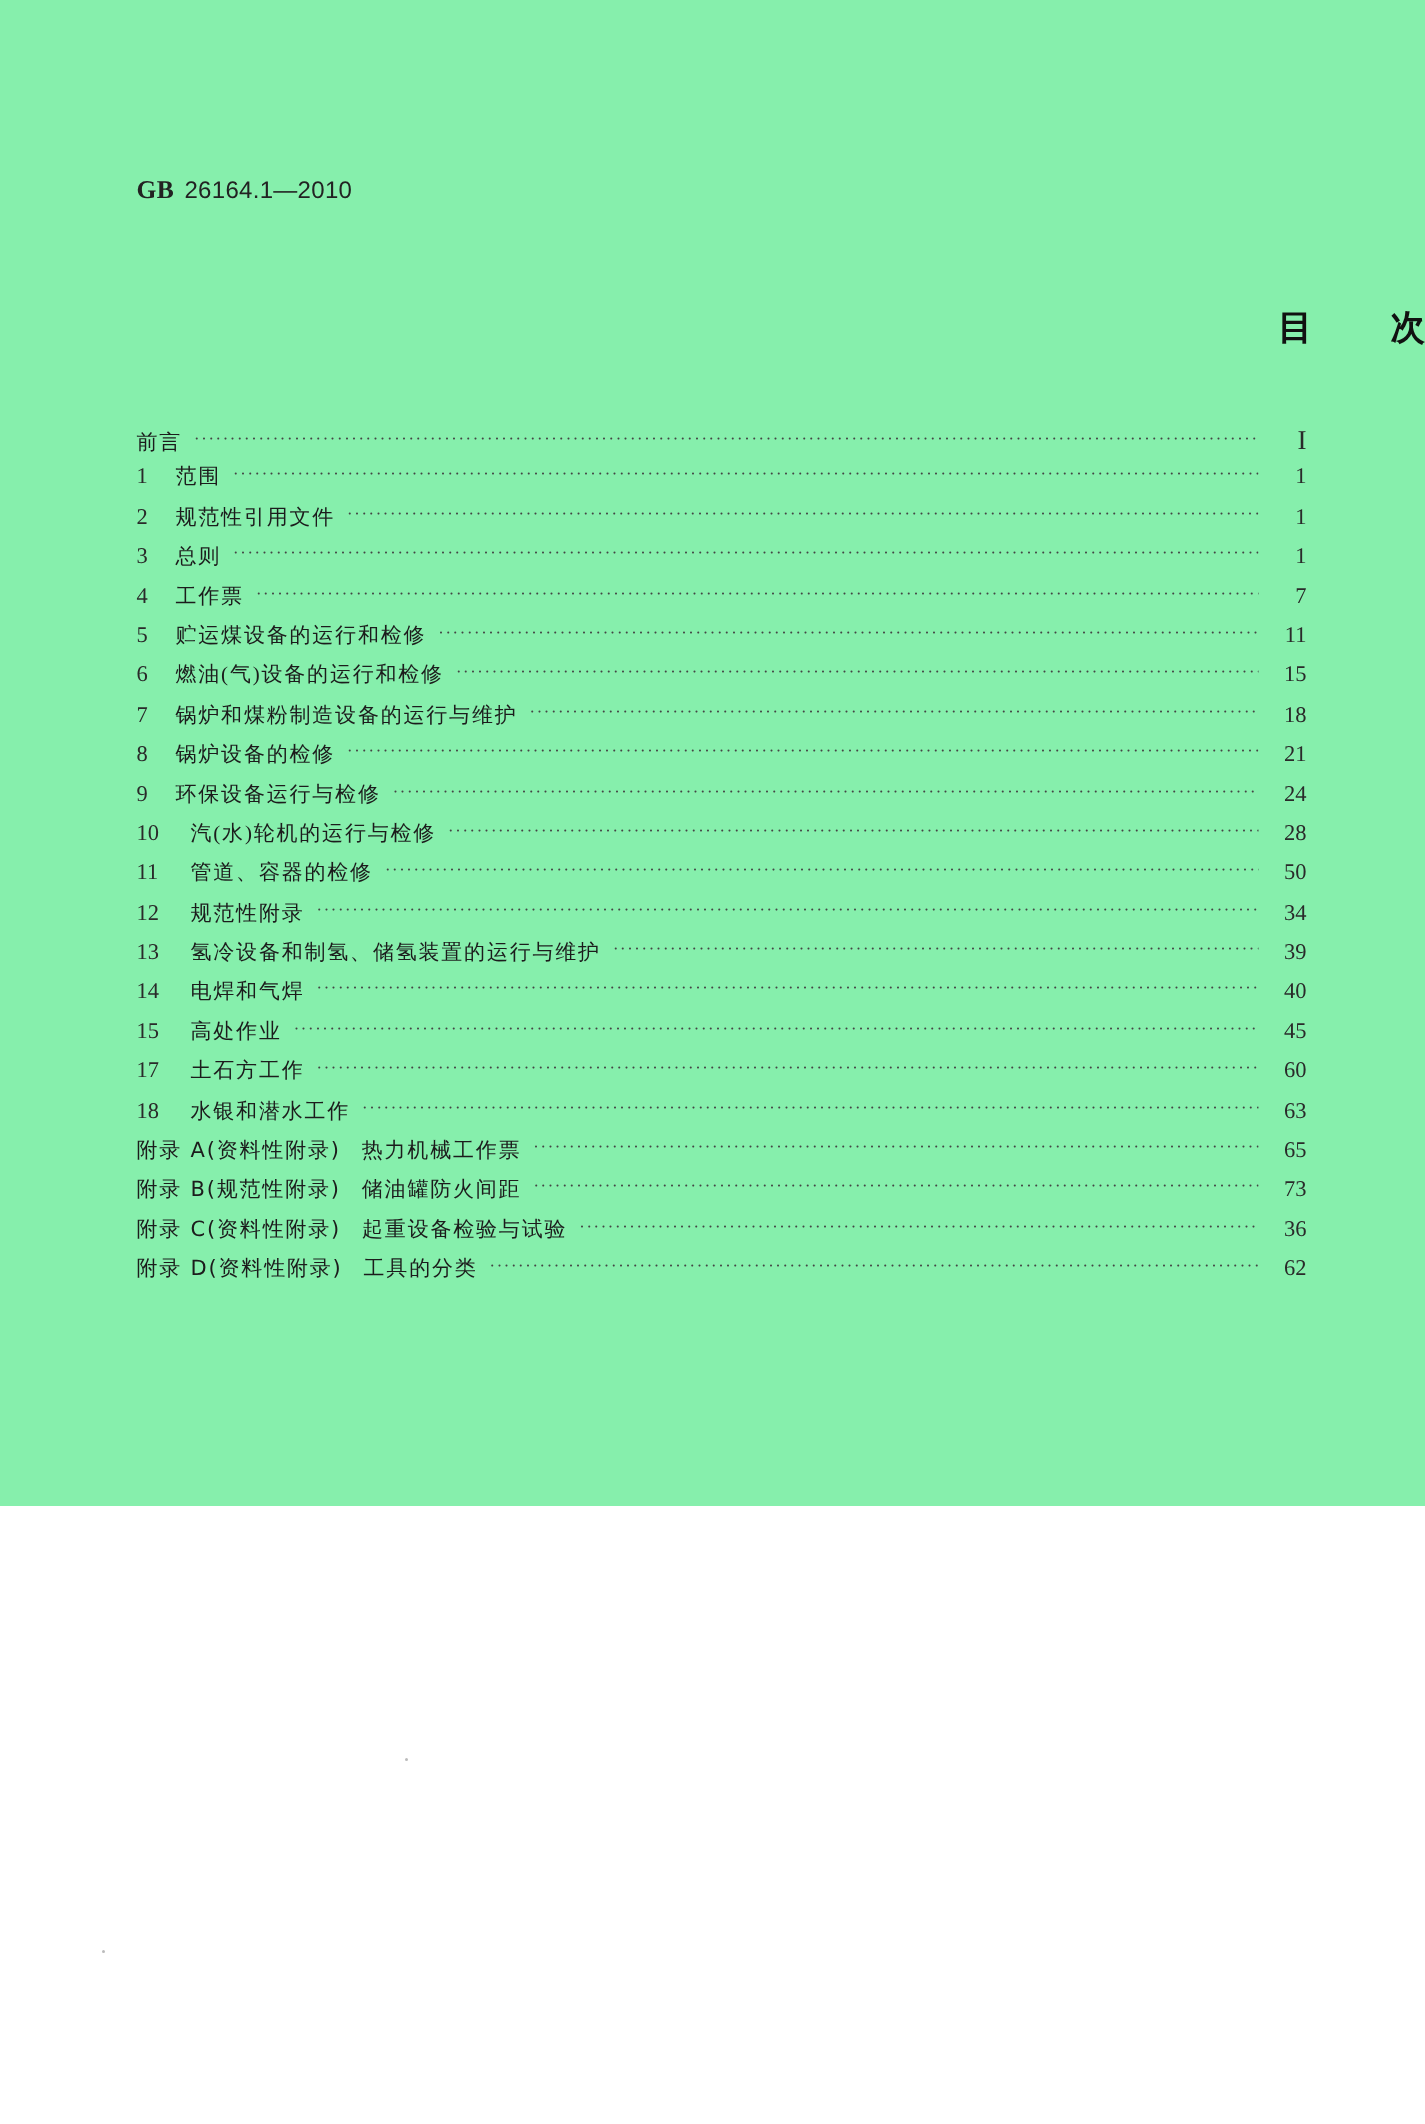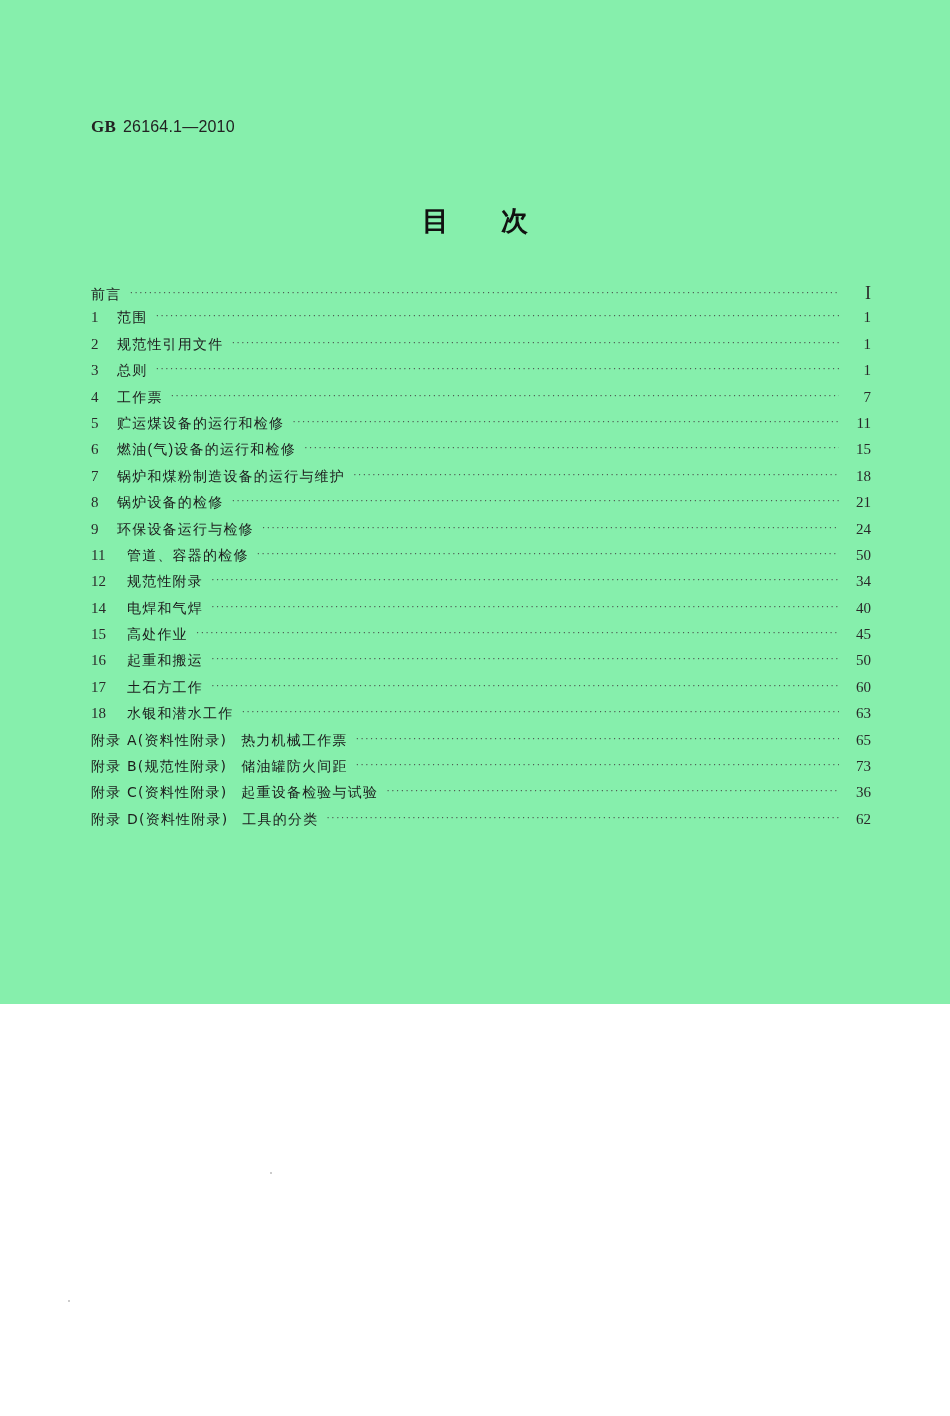--- a/index.html
+++ b/index.html
@@ -34,23 +34,23 @@
       font-family: "Liberation Serif", "DejaVu Serif", serif;
       font-weight: bold;
       font-size: 17px;
       margin-right: 7px;
     }
     .toc-title {
       position: absolute;
       left: 0;
       width: 950px;
       top: 203px;
-      text-align: center;
+      text-align: right;
       font-family: "DejaVu Sans", "Liberation Sans", sans-serif;
-      font-size: 27px;
+      font-size: 23px;
       font-weight: bold;
       color: #111;
     }
     .toc-title span.gap {
       display: inline-block;
       width: 52px;
     }
     .toc {
       position: absolute;
       left: 91px;
@@ -70,21 +70,21 @@
       width: 26px;
       font-family: "Liberation Serif", "DejaVu Serif", serif;
       font-size: 15px;
       letter-spacing: 0;
       color: #2a2a2a;
     }
     .toc-row .num.wide {
       width: 36px;
     }
     .toc-row .label {
-      font-family: Liberation Sans, sans-serif;
+      font-family: Liberation Serif, serif;
       font-size: 14px;
       color: #1c1c1c;
     }
     .toc-row .app-prefix {
       font-family: "DejaVu Sans", "Liberation Sans", sans-serif;
       font-size: 14px;
       color: #1c1c1c;
       margin-right: 14px;
     }
     .toc-row .leader {
@@ -197,56 +197,62 @@
       <span class="page-no">21</span>
     </div>
 
     <div class="toc-row">
       <span class="num">9</span>
       <span class="label">环保设备运行与检修</span>
       <span class="leader"></span>
       <span class="page-no">24</span>
     </div>
 
+    <div class="toc-row">
+      <span class="num wide">10</span>
+      <span class="label">汽(水)轮机的运行与检修</span>
+      <span class="leader"></span>
+      <span class="page-no">28</span>
+    </div>
 
     <div class="toc-row">
       <span class="num wide">11</span>
       <span class="label">管道、容器的检修</span>
       <span class="leader"></span>
       <span class="page-no">50</span>
     </div>
 
     <div class="toc-row">
       <span class="num wide">12</span>
       <span class="label">规范性附录</span>
       <span class="leader"></span>
       <span class="page-no">34</span>
     </div>
 
+    <div class="toc-row">
+      <span class="num wide">13</span>
+      <span class="label">氢冷设备和制氢、储氢装置的运行与维护</span>
+      <span class="leader"></span>
+      <span class="page-no">39</span>
+    </div>
 
     <div class="toc-row">
       <span class="num wide">14</span>
       <span class="label">电焊和气焊</span>
       <span class="leader"></span>
       <span class="page-no">40</span>
     </div>
 
     <div class="toc-row">
       <span class="num wide">15</span>
       <span class="label">高处作业</span>
       <span class="leader"></span>
       <span class="page-no">45</span>
     </div>
 
-    <div class="toc-row">
-      <span class="num wide">16</span>
-      <span class="label">起重和搬运</span>
-      <span class="leader"></span>
-      <span class="page-no">50</span>
-    </div>
 
     <div class="toc-row">
       <span class="num wide">17</span>
       <span class="label">土石方工作</span>
       <span class="leader"></span>
       <span class="page-no">60</span>
     </div>
 
     <div class="toc-row">
       <span class="num wide">18</span>

